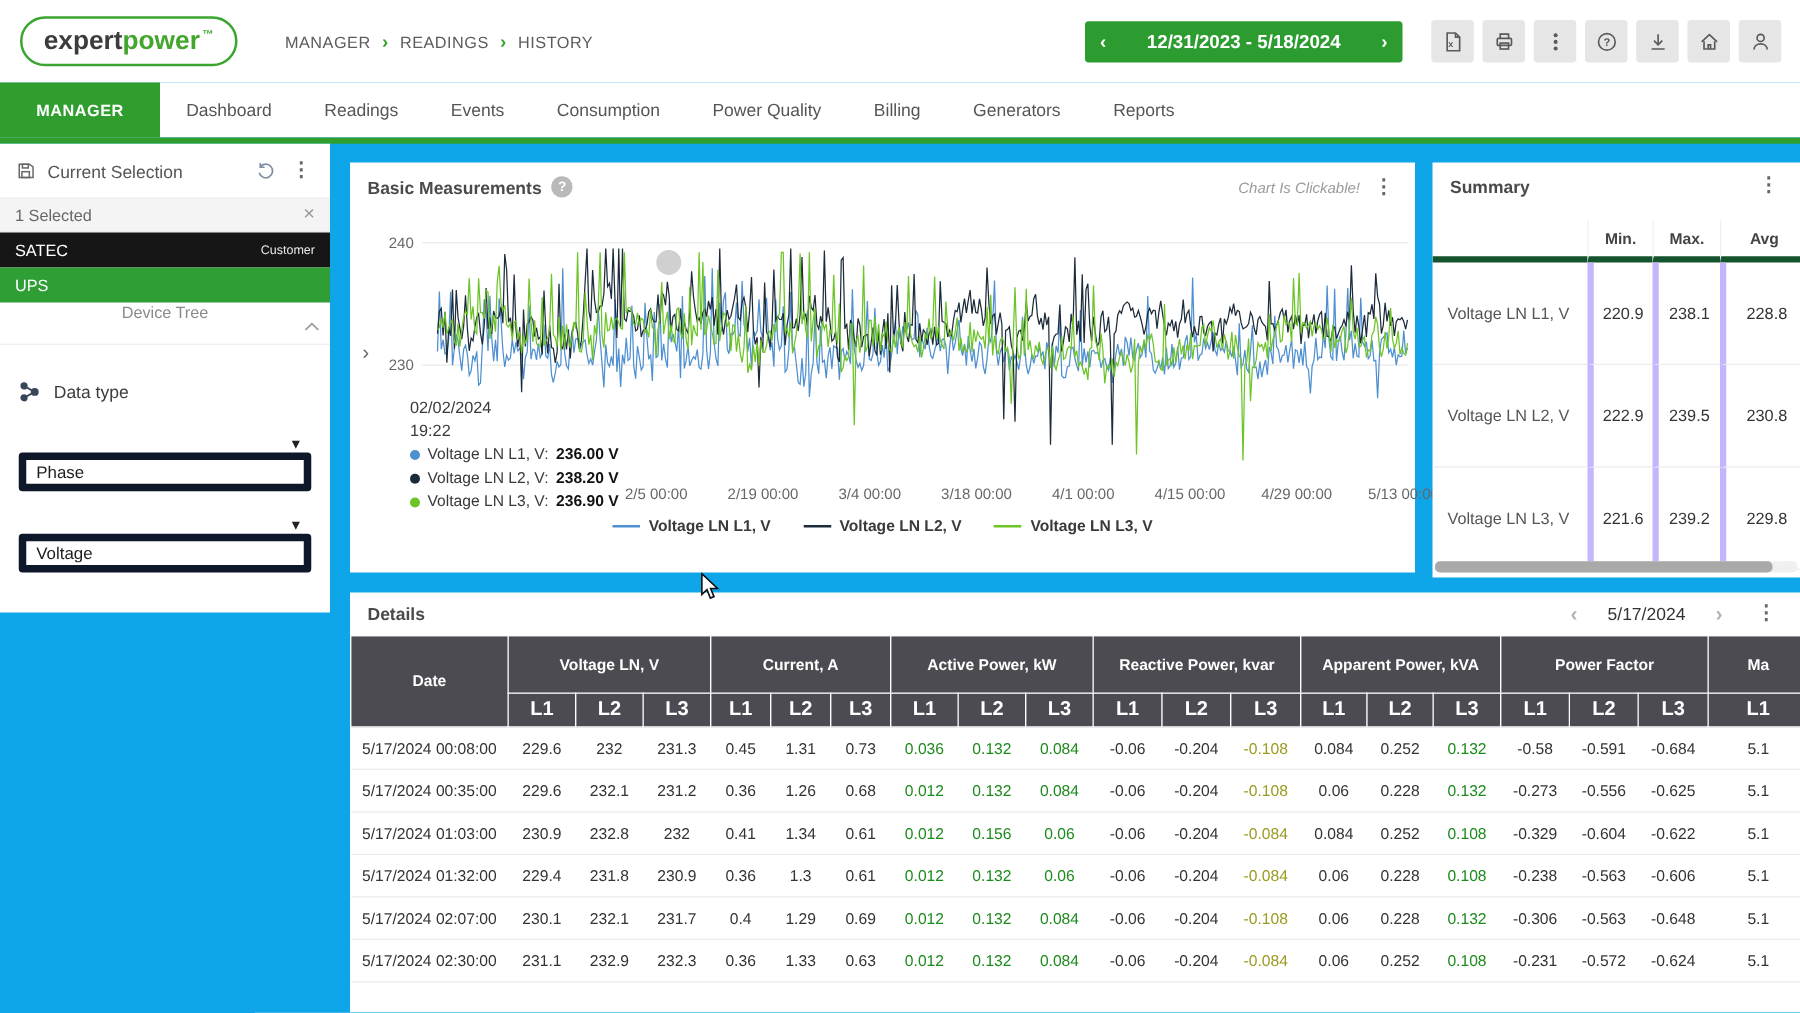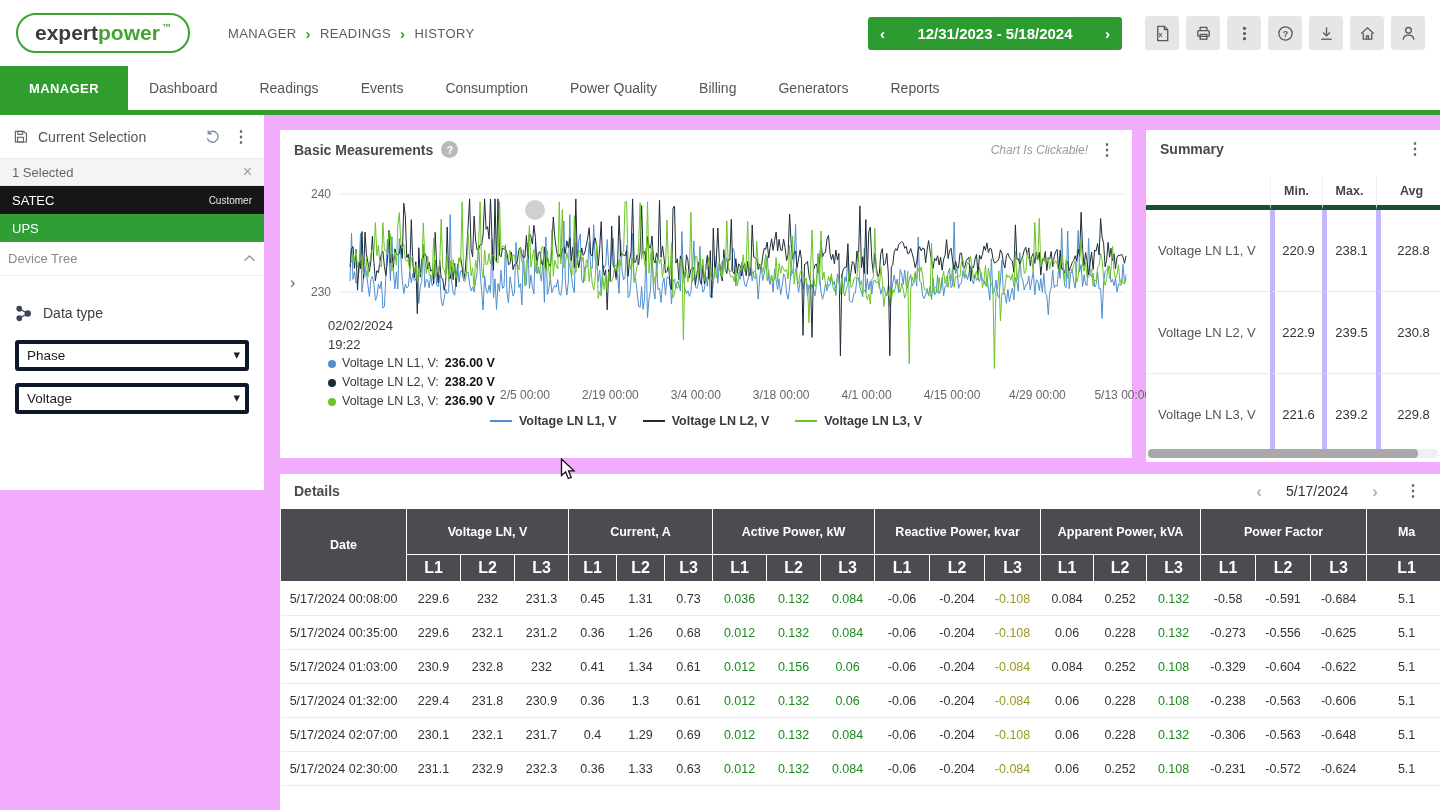--- a/index.html
+++ b/index.html
@@ -1,18 +1,18 @@
 <!DOCTYPE html>
 <html><head>
 <meta charset="utf-8">
 <style>
   *{margin:0;padding:0;box-sizing:border-box;}
   html,body{width:1440px;height:810px;}
   body{font-family:"Liberation Sans",sans-serif;background:#e9e9e9;overflow:hidden;}
-  .page{position:absolute;top:0;left:0;width:1440px;height:810px;background:#f0abfc;overflow:hidden;}
+  .page{position:absolute;top:0;left:0;width:1440px;height:810px;background:#0ea5e9;overflow:hidden;}
 
   
   .topbar{position:absolute;top:0;left:0;width:1440px;height:66px;background:#fff;}
   .logo{position:absolute;left:16px;top:13px;height:40px;border:2px solid #3aa52f;border-radius:20px;display:flex;align-items:center;padding:0 17px;font-size:21px;font-weight:bold;cursor:pointer;}
   .logo-expert{color:#3c3c3c;}
   .logo-power{color:#43a52e;}
   .logo-tm{color:#43a52e;font-size:9px;margin-left:2px;margin-top:-12px;font-weight:bold;}
   .breadcrumb{position:absolute;left:228px;top:0;height:66px;display:flex;align-items:center;font-size:13px;color:#5c5c5c;letter-spacing:.4px;}
   .crumb{cursor:pointer;}
   .crumb-sep{color:#3aa52f;margin:0 9px;font-weight:bold;font-size:15px;}
@@ -34,25 +34,25 @@
   .grow{flex:1;}
   .kebab{color:#666;font-size:16px;cursor:pointer;font-weight:bold;padding:0 3px;line-height:1;}
   .undo-icon{cursor:pointer;display:flex;}
   .sel-count{height:27px;background:#f4f4f4;display:flex;align-items:center;padding:0 12px;font-size:13px;color:#666;border-bottom:1px solid #e7e7e7;}
   .sel-close{margin-left:auto;color:#9a9a9a;font-size:16px;cursor:pointer;line-height:1;}
   .sel-row{height:28px;display:flex;align-items:center;padding:0 12px;font-size:13px;color:#fff;cursor:pointer;}
   .sel-row.customer{background:#161616;justify-content:flex-end;}
   .sel-row.site{background:#3f3f3f;font-size:12.5px;}
   .sel-row.device{background:#2f9e34;}
   .sel-tag{margin-left:auto;font-size:10px;color:#e8e8e8;}
-  .device-tree{height:34px;display:flex;align-items:center;padding:0 8px;color:#8a8a8a;font-size:13px;border-bottom:1px solid #f0f0f0;cursor:pointer;}
+  .device-tree{height:34px;display:flex;align-items:center;padding:0 8px;color:#8a8a8a;font-size:13px;border-bottom:1px solid #f0f0f0;cursor:pointer;flex-direction:column;}
   .dt-chev{margin-left:auto;display:flex;}
   .data-type{margin-top:22px;display:flex;align-items:center;gap:10px;padding:0 14px;color:#3c3c3c;font-size:14px;height:30px;}
   .sb-select{position:relative;margin:12px 15px 0;width:234px;}
-  .sb-select select{width:234px;height:31px;border:4px solid #0f172a;border-radius:3px;font-size:13.5px;color:#1c1c1c;padding:0 8px;background:#fff;appearance:none;-webkit-appearance:none;font-family:inherit;cursor:pointer;}
+  .sb-select select{width:234px;height:31px;border:6px solid #0f172a;border-radius:3px;font-size:13.5px;color:#1c1c1c;padding:0 8px;background:#fff;appearance:none;-webkit-appearance:none;font-family:inherit;cursor:pointer;margin-top:22px;}
   .sel-arrow{position:absolute;right:9px;top:7px;color:#222;font-size:13px;pointer-events:none;}
 
   
   .panel{position:absolute;background:#fff;}
   .panel-head{display:flex;align-items:center;padding:11px 14px 0;gap:8px;}
   .panel-title{font-size:14px;font-weight:bold;color:#4a4a4a;}
   .help-badge{width:17px;height:17px;border-radius:50%;background:#b9b9b9;color:#fff;font-size:11px;font-weight:bold;display:flex;align-items:center;justify-content:center;cursor:pointer;}
   .hint{margin-left:auto;font-style:italic;color:#9b9b9b;font-size:12px;}
 
   

